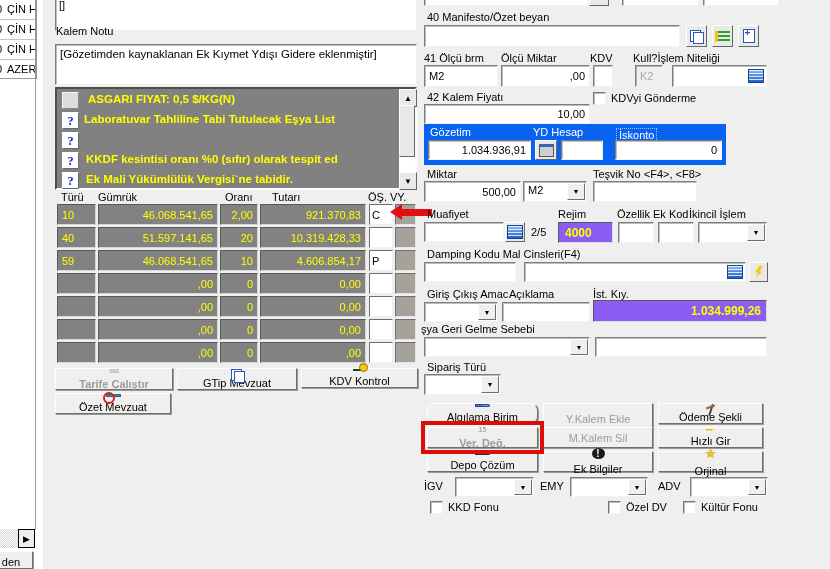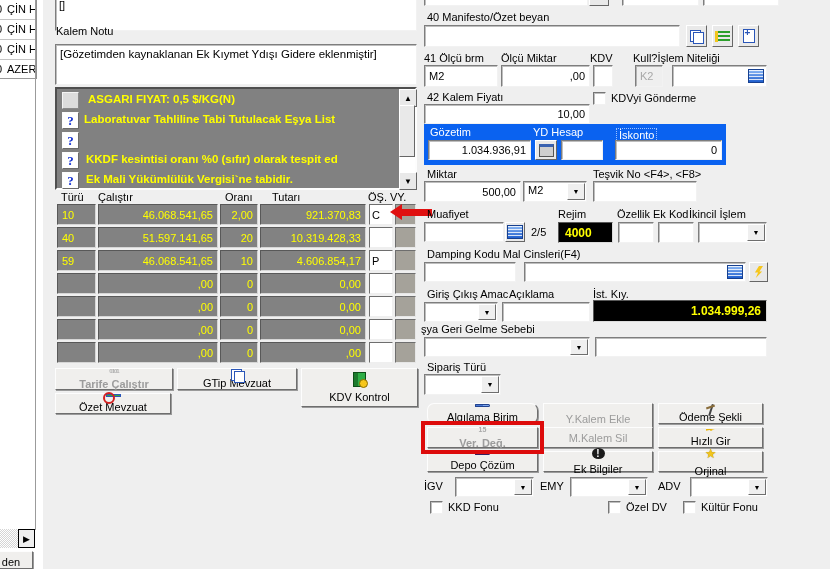--- a/index.html
+++ b/index.html
@@ -8,21 +8,21 @@
   .abs{position:absolute;}
   .lbl{position:absolute;white-space:nowrap;font-size:11px;color:#000;}
   .sunken{position:absolute;background:#fff;border:1px solid;border-color:#7e7e7e #f2f2f2 #f2f2f2 #7e7e7e;
           box-shadow:inset 1px 1px 0 rgba(70,70,70,.35);box-sizing:border-box;}
   .valr{display:flex;align-items:center;justify-content:flex-end;padding:0 4px;font-size:11px;}
   .vall{display:flex;align-items:center;justify-content:flex-start;padding:0 4px;font-size:11px;}
   .btn{position:absolute;background:#f0efed;border:1px solid;border-color:#fdfdfd #6e6e6e #6e6e6e #fdfdfd;
        box-shadow:1px 1px 0 #9a9a9a;display:flex;align-items:center;justify-content:center;gap:4px;
        font-size:11px;box-sizing:border-box;cursor:default;white-space:nowrap;flex-direction:column;}
   .btn.dis{color:#9c9c9c;font-weight:bold;}
-  .graybox{position:absolute;background:#000000;color:#ffff00;font-weight:bold;
+  .graybox{position:absolute;background:#8b5cf6;color:#ffff00;font-weight:bold;
            border:1px solid;border-color:#585858 #dcdcdc #dcdcdc #585858;
            display:flex;align-items:center;box-sizing:border-box;font-size:12px;}
   .cell{position:absolute;background:#828282;border:1px solid;border-color:#585858 #d6d6d6 #d6d6d6 #585858;
         color:#ffff00;font-size:11px;display:flex;align-items:center;box-sizing:border-box;}
   .cellw{position:absolute;background:#fff;border:1px solid;border-color:#6e6e6e #efefef #efefef #6e6e6e;
         color:#000;font-size:11px;display:flex;align-items:center;padding:0 2px;box-sizing:border-box;}
   .cellv{position:absolute;background:#a5a29a;border:1px solid;border-color:#6e6e6e #e6e6e6 #e6e6e6 #6e6e6e;box-sizing:border-box;}
   .ddbtn{position:absolute;right:1px;top:1px;bottom:1px;width:16px;background:#efefef;
          border:1px solid;border-color:#fff #6e6e6e #6e6e6e #fff;display:flex;align-items:center;justify-content:center;}
   .ddbtn::after{content:"▼";font-size:7px;color:#000;}
@@ -120,21 +120,21 @@
           <span>▲</span>
         </div>
       <div class="abs" style="left:0;top:16px;width:16px;height:52px;background:#e9e9e9;border:1px solid;border-color:#fff #666 #666 #fff;box-sizing:border-box;"></div>
       <div class="wlist-scroll-btn" style="left:0;top:83px;">
           <span>▼</span>
         </div>
     </div>
   </div>
 
   <div class="tbl-hdr" style="left:61px;top:191px;">Türü</div>
-  <div class="tbl-hdr" style="left:98px;top:191px;">Çalıştır</div>
+  <div class="tbl-hdr" style="left:98px;top:191px;">Gümrük</div>
   <div class="tbl-hdr" style="left:225px;top:191px;">Oranı</div>
   <div class="tbl-hdr" style="left:272px;top:191px;">Tutarı</div>
   <div class="tbl-hdr" style="left:368px;top:191px;">ÖŞ. VY.</div>
 
   <div class="cell vall" style="left:57px;top:204px;width:39px;height:21px;">10</div>
   <div class="cell valr" style="left:98px;top:204px;width:120px;height:21px;">46.068.541,65</div>
   <div class="cell valr" style="left:220px;top:204px;width:38px;height:21px;">2,00</div>
   <div class="cell valr" style="left:260px;top:204px;width:106px;height:21px;">921.370,83</div>
   <div class="cellw" style="left:369px;top:204px;width:24px;height:21px;">C</div>
   <div class="cellv" style="left:395px;top:204px;width:21px;height:21px;"></div>
@@ -185,21 +185,21 @@
     <span style="font-size:6px;color:#b0b0b0;letter-spacing:-1px;">0101</span>
     <span>Tarife Çalıştır</span>
   </div>
   <div class="btn" style="left:177px;top:368px;width:120px;height:22px;">
     <span class="pageicon">
         <span class="p1"></span>
         <span class="p2"></span>
       </span>
     <span>GTip Mevzuat</span>
   </div>
-  <div class="btn" style="left:301px;top:368px;width:117px;height:39px;">
+  <div class="btn" style="left:301px;top:368px;width:117px;height:20px;">
     <span style="position:relative;display:inline-block;width:11px;height:13px;background:linear-gradient(90deg,#1c7a2d 40%,#2fae47 40%);border:1px solid #0d4f18;">
       <span style="position:absolute;right:-3px;bottom:-2px;width:7px;height:7px;border-radius:50%;background:#f6c61b;border:1px solid #8a6d00;"></span>
     </span>
     <span>KDV Kontrol</span>
   </div>
   <div class="btn" style="left:55px;top:393px;width:116px;height:21px;">
     <span style="position:relative;display:inline-block;width:13px;height:12px;background:#fff;border:1px solid #2a56b8;background-image:repeating-linear-gradient(180deg,#3aa63a 0 1px,rgba(0,0,0,0) 1px 4px),repeating-linear-gradient(90deg,#3aa63a 0 1px,rgba(0,0,0,0) 1px 4px);">
       <span style="position:absolute;left:-4px;top:-3px;width:8px;height:8px;border:2px solid #d32020;border-radius:50%;"></span>
     </span>
     <span>Özet Mevzuat</span>

